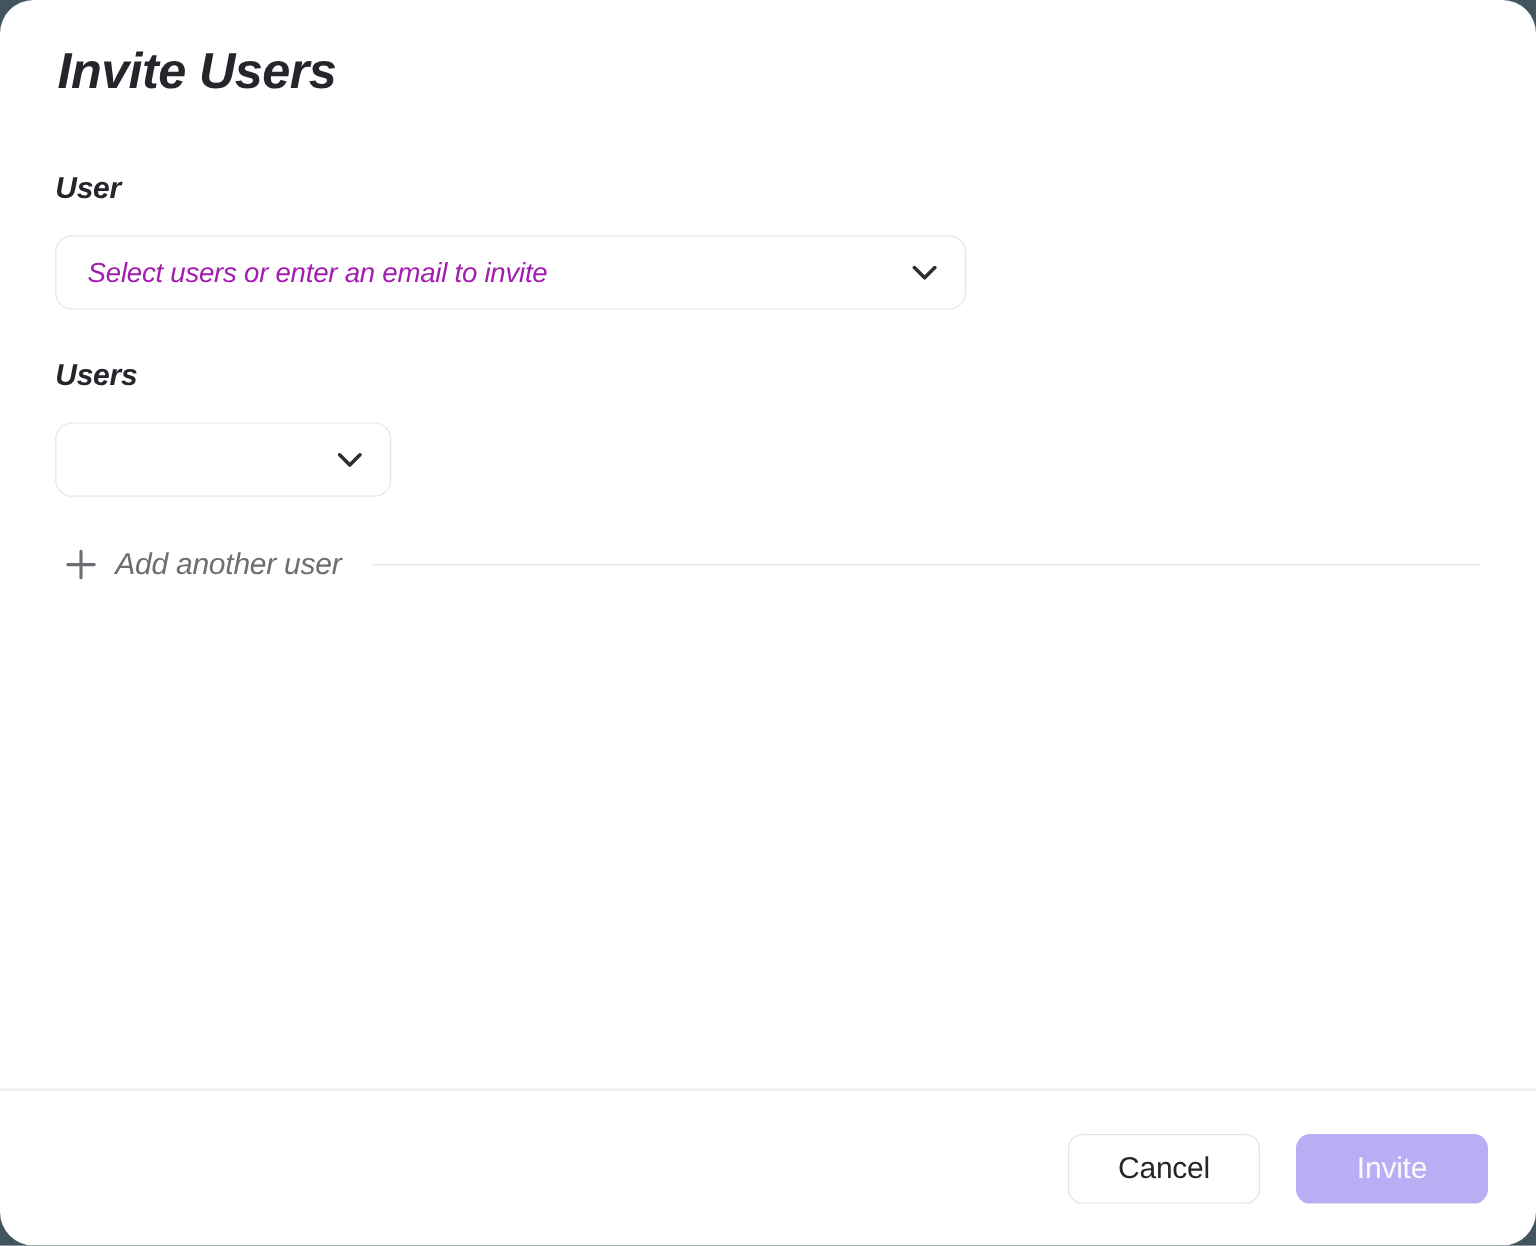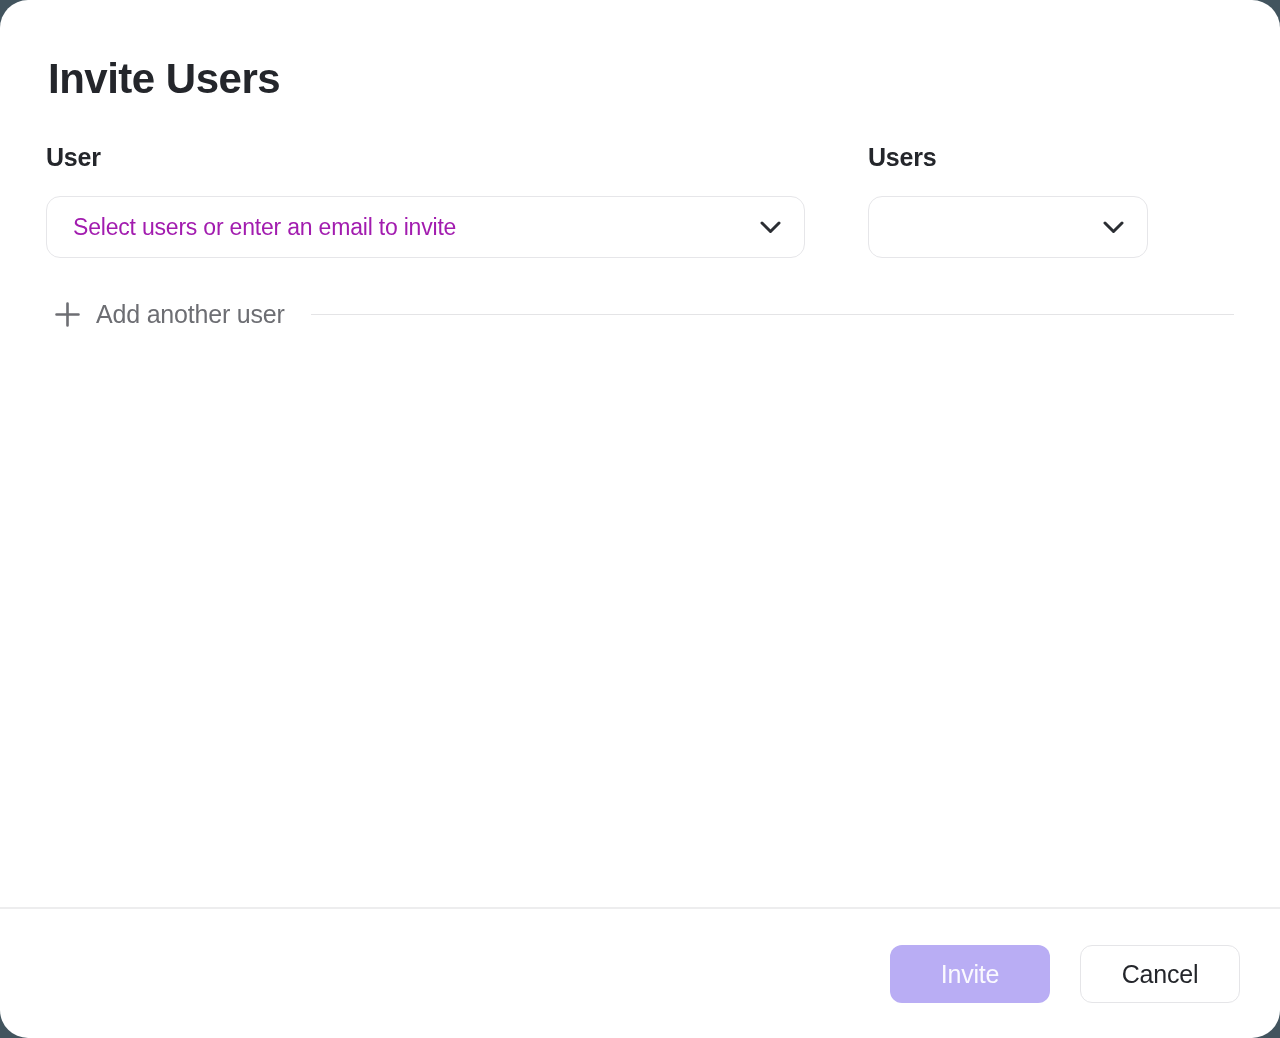--- a/index.html
+++ b/index.html
@@ -12,37 +12,39 @@
   .modal {
     width: 1280px;
     height: 1038px;
     background: #ffffff;
     border-radius: 28px;
     display: flex;
     flex-direction: column;
   }
   .modal-body {
     flex: 1;
-    padding: 55px 46px 0 46px;
+    padding: 35px 46px 0 46px;
     display: flex;
     flex-direction: column;
     min-height: 0;
+    font-style: italic;
   }
   .dialog-title {
     font-size: 42px;
     font-weight: 700;
     color: #24262b;
     letter-spacing: -0.5px;
     margin: 0 0 0 2px;
     line-height: 1.15;
   }
   .fields-row {
     display: flex;
-    gap: 63px;
-    margin-top: 40px;
+    gap: 41px;
+    margin-top: 60px;
+    flex-direction: column;
   }
   .field {
     display: flex;
     flex-direction: column;
   }
   .field-user { width: 759px; }
   .field-role { width: 280px; }
   .field-label {
     font-size: 25px;
     font-weight: 700;
@@ -171,16 +173,16 @@
           </svg>
         </span>
         <span class="add-label">Add another user</span>
       </div>
       <div class="add-divider"></div>
     </div>
 
   </div>
 
   <div class="modal-footer">
+    <button class="btn btn-cancel">Cancel</button>
     <button class="btn btn-invite" disabled="">Invite</button>
-    <button class="btn btn-cancel">Cancel</button>
   </div>
 </div>
 
 </body></html>

